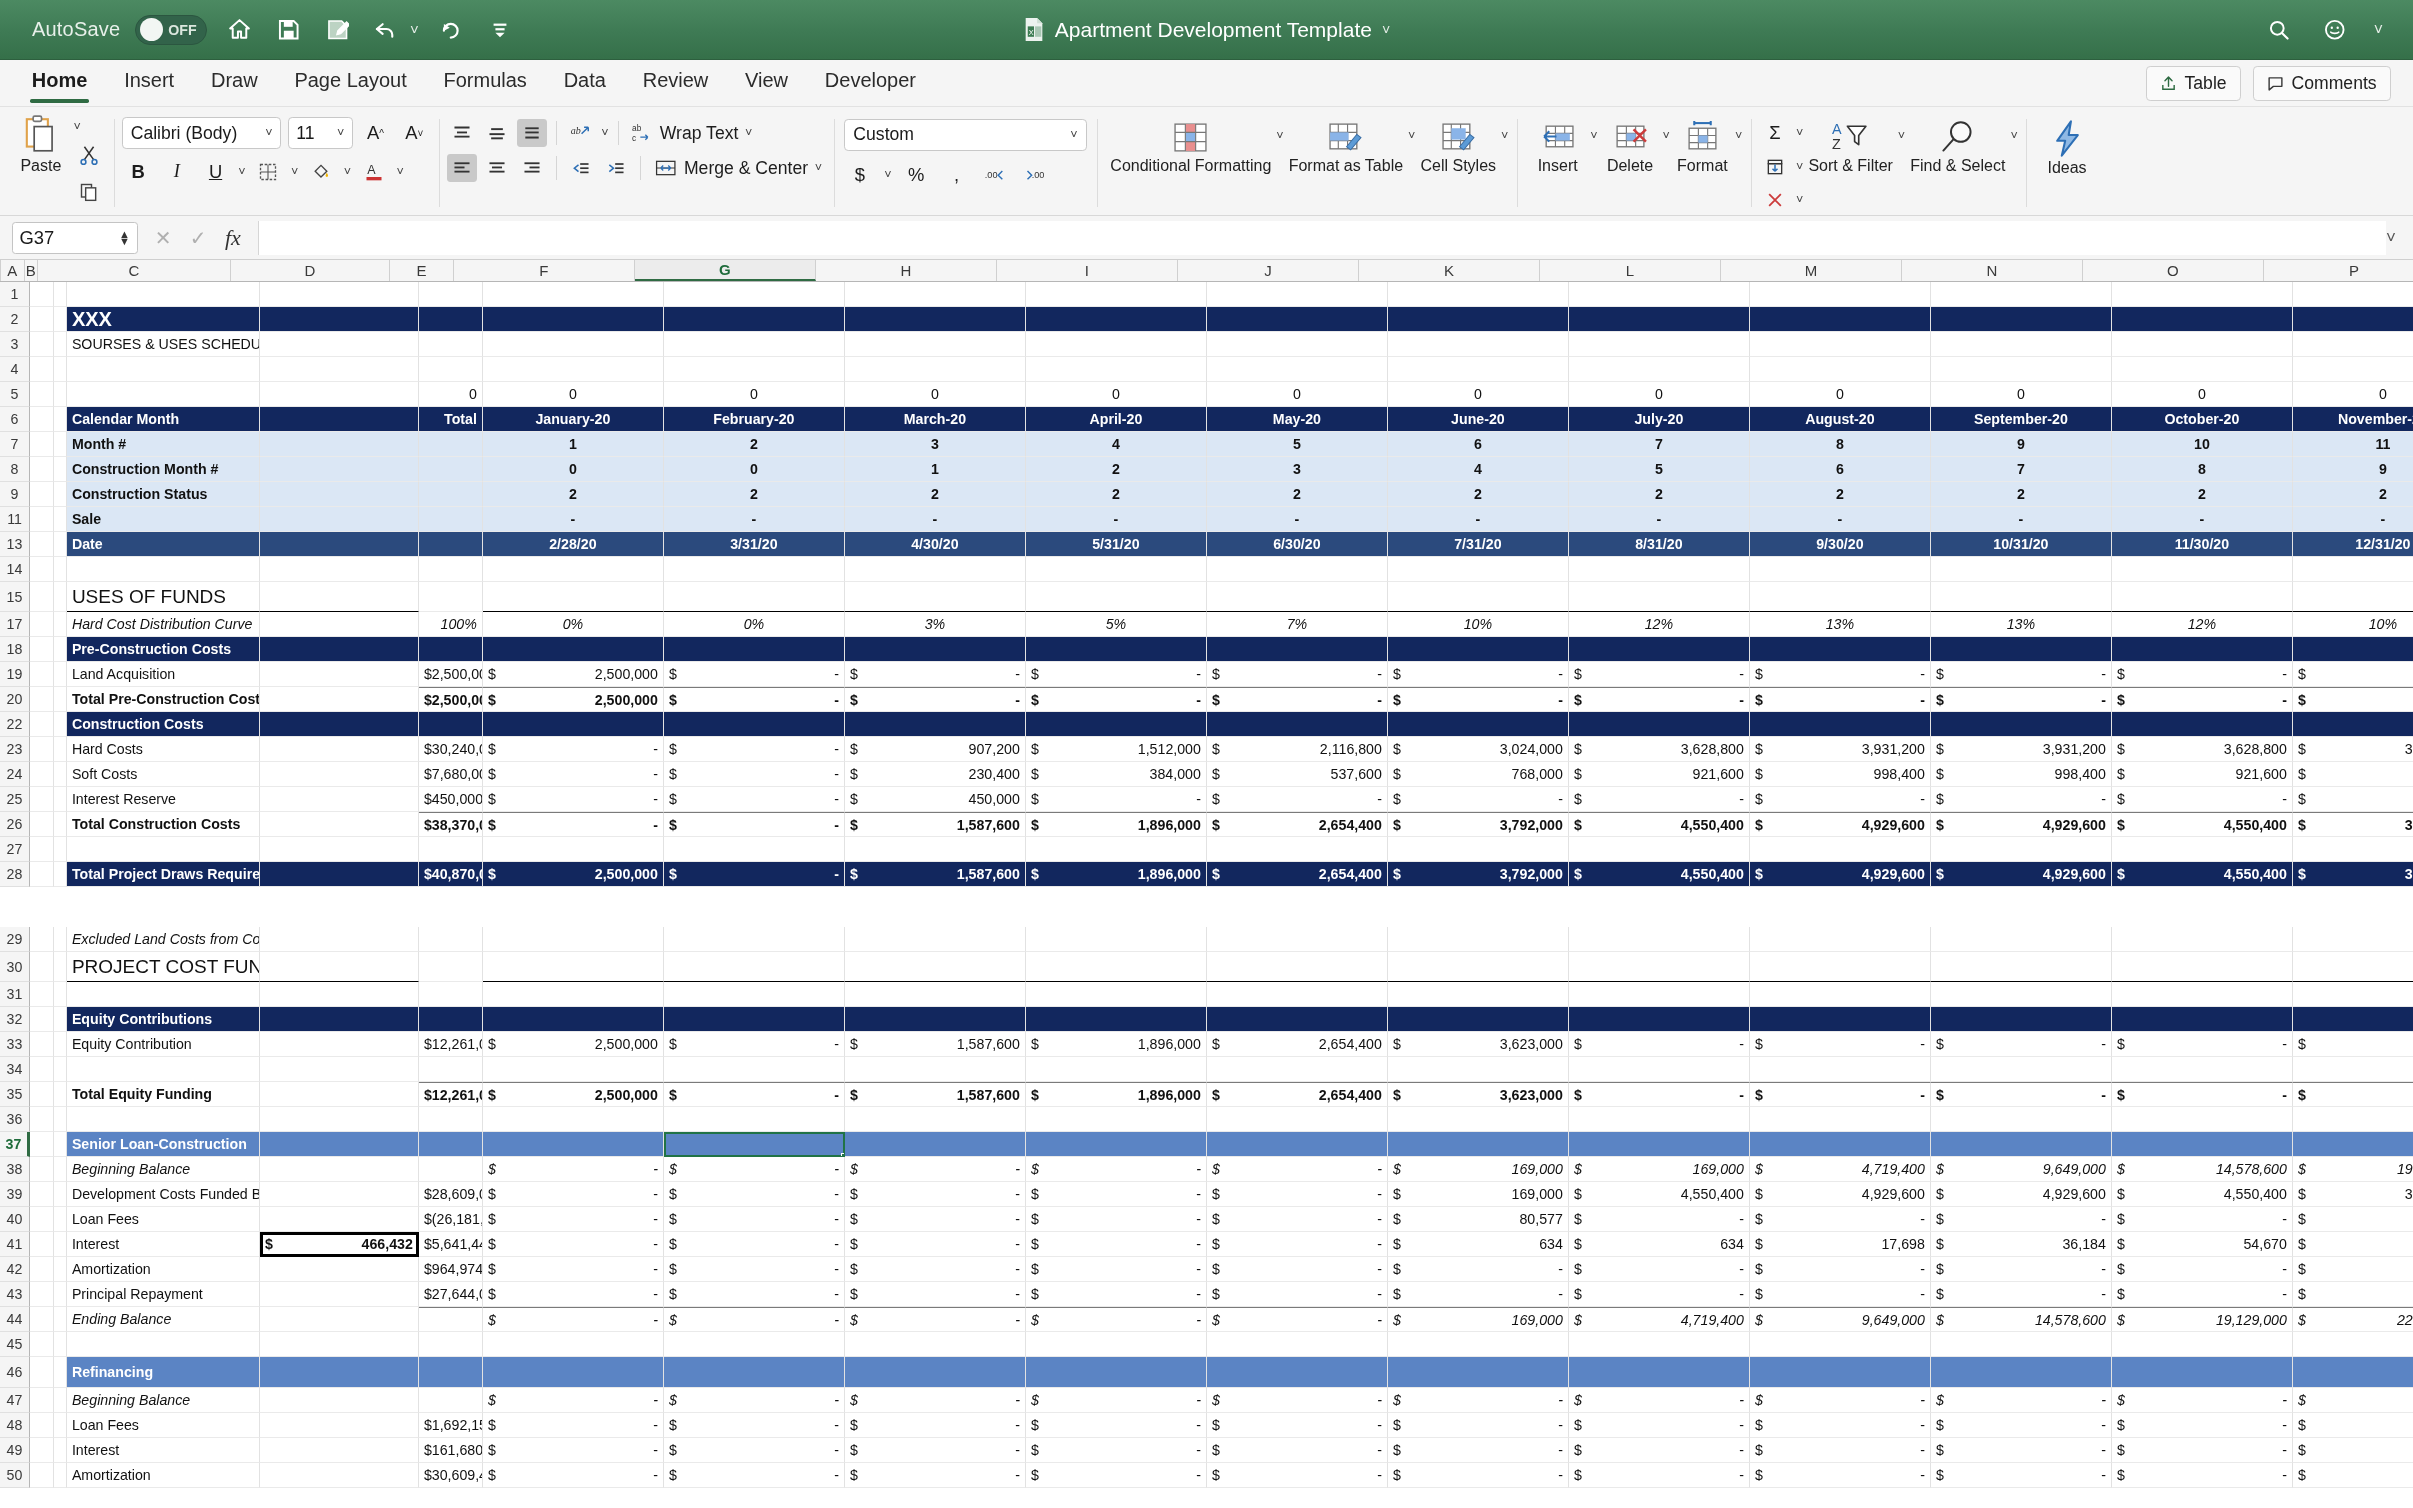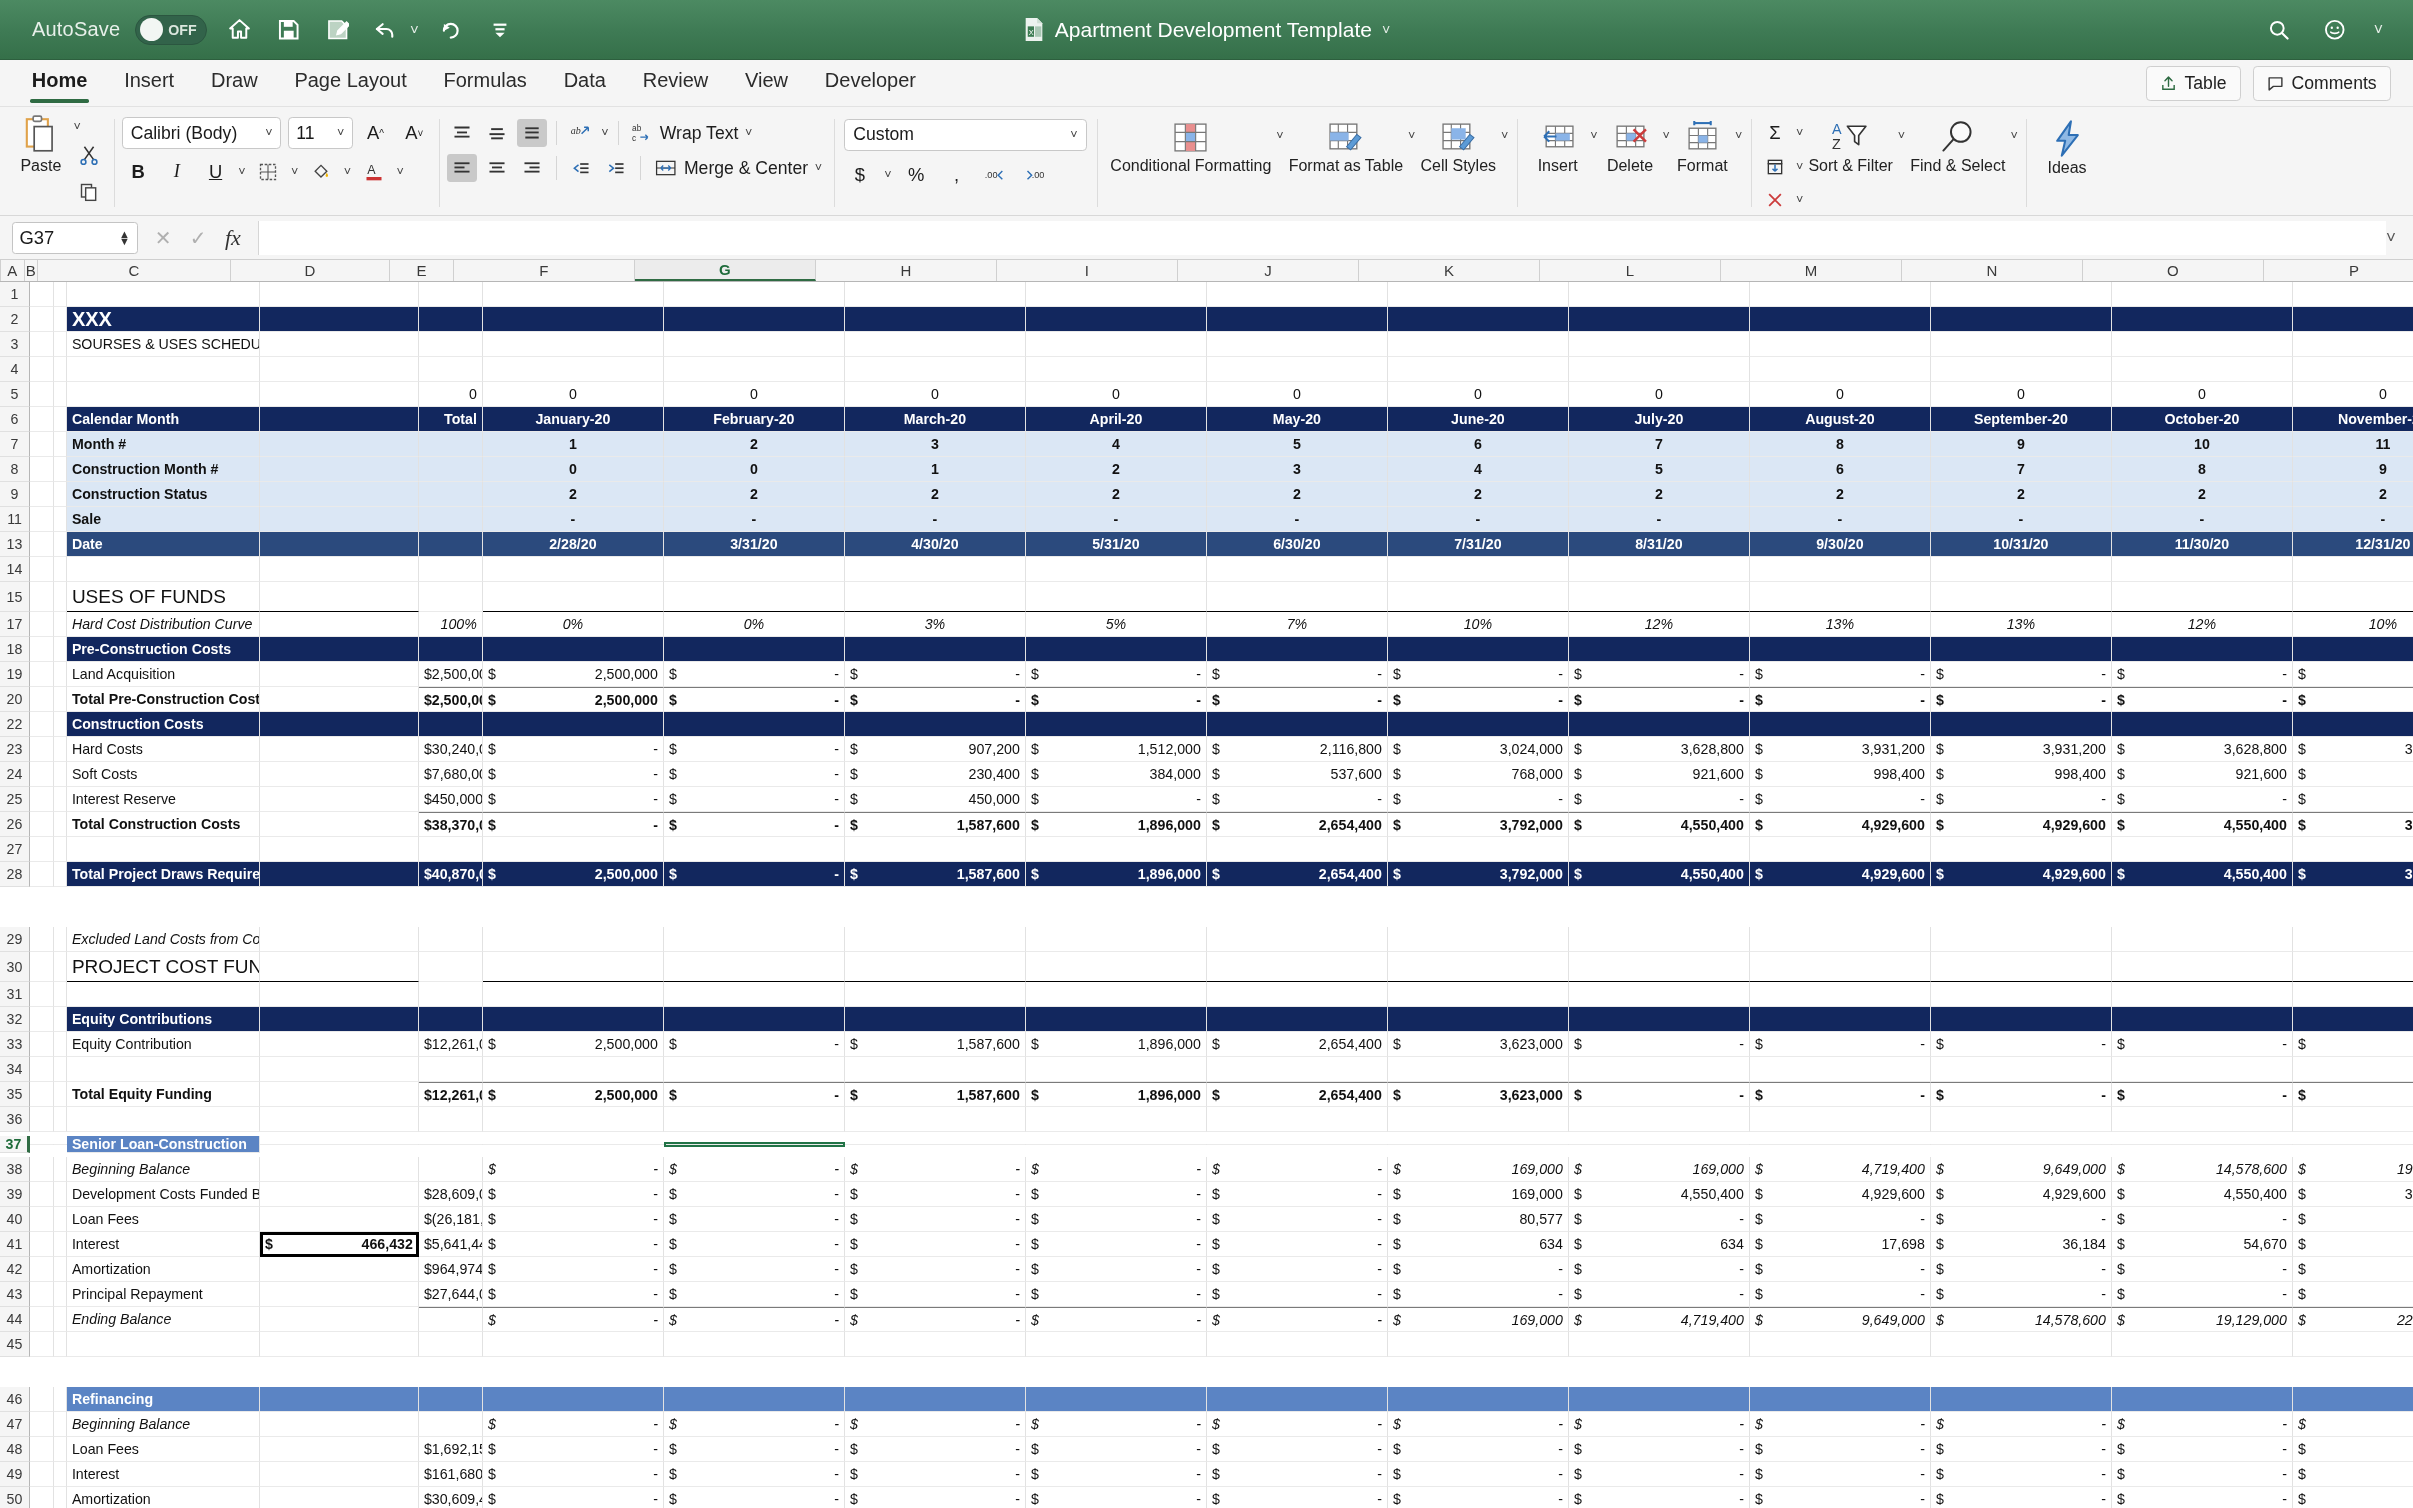--- a/index.html
+++ b/index.html
@@ -1766,21 +1766,21 @@
         <div class="cell  c" style="width: 181px; flex: 0 0 181px;"></div>
         <div class="cell  c" style="width: 181px; flex: 0 0 181px;"></div>
         <div class="cell  c" style="width: 181px; flex: 0 0 181px;"></div>
         <div class="cell  c" style="width: 181px; flex: 0 0 181px;"></div>
         <div class="cell  c" style="width: 181px; flex: 0 0 181px;"></div>
         <div class="cell  c" style="width: 181px; flex: 0 0 181px;"></div>
         <div class="cell  c" style="width: 181px; flex: 0 0 181px;"></div>
         <div class="cell  c" style="width: 181px; flex: 0 0 181px;"></div>
         <div class="cell  c" style="width: 181px; flex: 0 0 181px;"></div>
       </div>
-      <div class="row" style="height: 25px; align-items: center;">
+      <div class="row" style="height: 25px;">
         <div class="rh sel">37</div>
         <div class="cell " style="width: 23.5px; flex: 0 0 23.5px;"></div>
         <div class="cell " style="width: 13.4px; flex: 0 0 13.4px;"></div>
         <div class="cell l steel bold" style="width: 193px; flex: 0 0 193px;">Senior Loan-Construction</div>
         <div class="cell r steel bold" style="width: 159px; flex: 0 0 159px;"></div>
         <div class="cell r steel bold" style="width: 64px; flex: 0 0 64px; min-width: 0px;"></div>
         <div class="cell steel bold c" style="width: 181px; flex: 0 0 181px;"></div>
         <div class="cell steel bold c selbox" style="width: 181px; flex: 0 0 181px;">
           <div class="fillhandle"></div>
         </div>
@@ -2350,21 +2350,21 @@
         <div class="cell  c" style="width: 181px; flex: 0 0 181px;"></div>
         <div class="cell  c" style="width: 181px; flex: 0 0 181px;"></div>
         <div class="cell  c" style="width: 181px; flex: 0 0 181px;"></div>
         <div class="cell  c" style="width: 181px; flex: 0 0 181px;"></div>
         <div class="cell  c" style="width: 181px; flex: 0 0 181px;"></div>
         <div class="cell  c" style="width: 181px; flex: 0 0 181px;"></div>
         <div class="cell  c" style="width: 181px; flex: 0 0 181px;"></div>
         <div class="cell  c" style="width: 181px; flex: 0 0 181px;"></div>
         <div class="cell  c" style="width: 181px; flex: 0 0 181px;"></div>
       </div>
-      <div class="row" style="height: 25px; margin-top: 30px;">
+      <div class="row" style="height: 31px;">
         <div class="rh">46</div>
         <div class="cell " style="width: 23.5px; flex: 0 0 23.5px;"></div>
         <div class="cell " style="width: 13.4px; flex: 0 0 13.4px;"></div>
         <div class="cell l steel bold" style="width: 193px; flex: 0 0 193px;">Refinancing</div>
         <div class="cell r steel bold" style="width: 159px; flex: 0 0 159px;"></div>
         <div class="cell r steel bold" style="width: 64px; flex: 0 0 64px; min-width: 0px;"></div>
         <div class="cell steel bold c" style="width: 181px; flex: 0 0 181px;"></div>
         <div class="cell steel bold c" style="width: 181px; flex: 0 0 181px;"></div>
         <div class="cell steel bold c" style="width: 181px; flex: 0 0 181px;"></div>
         <div class="cell steel bold c" style="width: 181px; flex: 0 0 181px;"></div>

